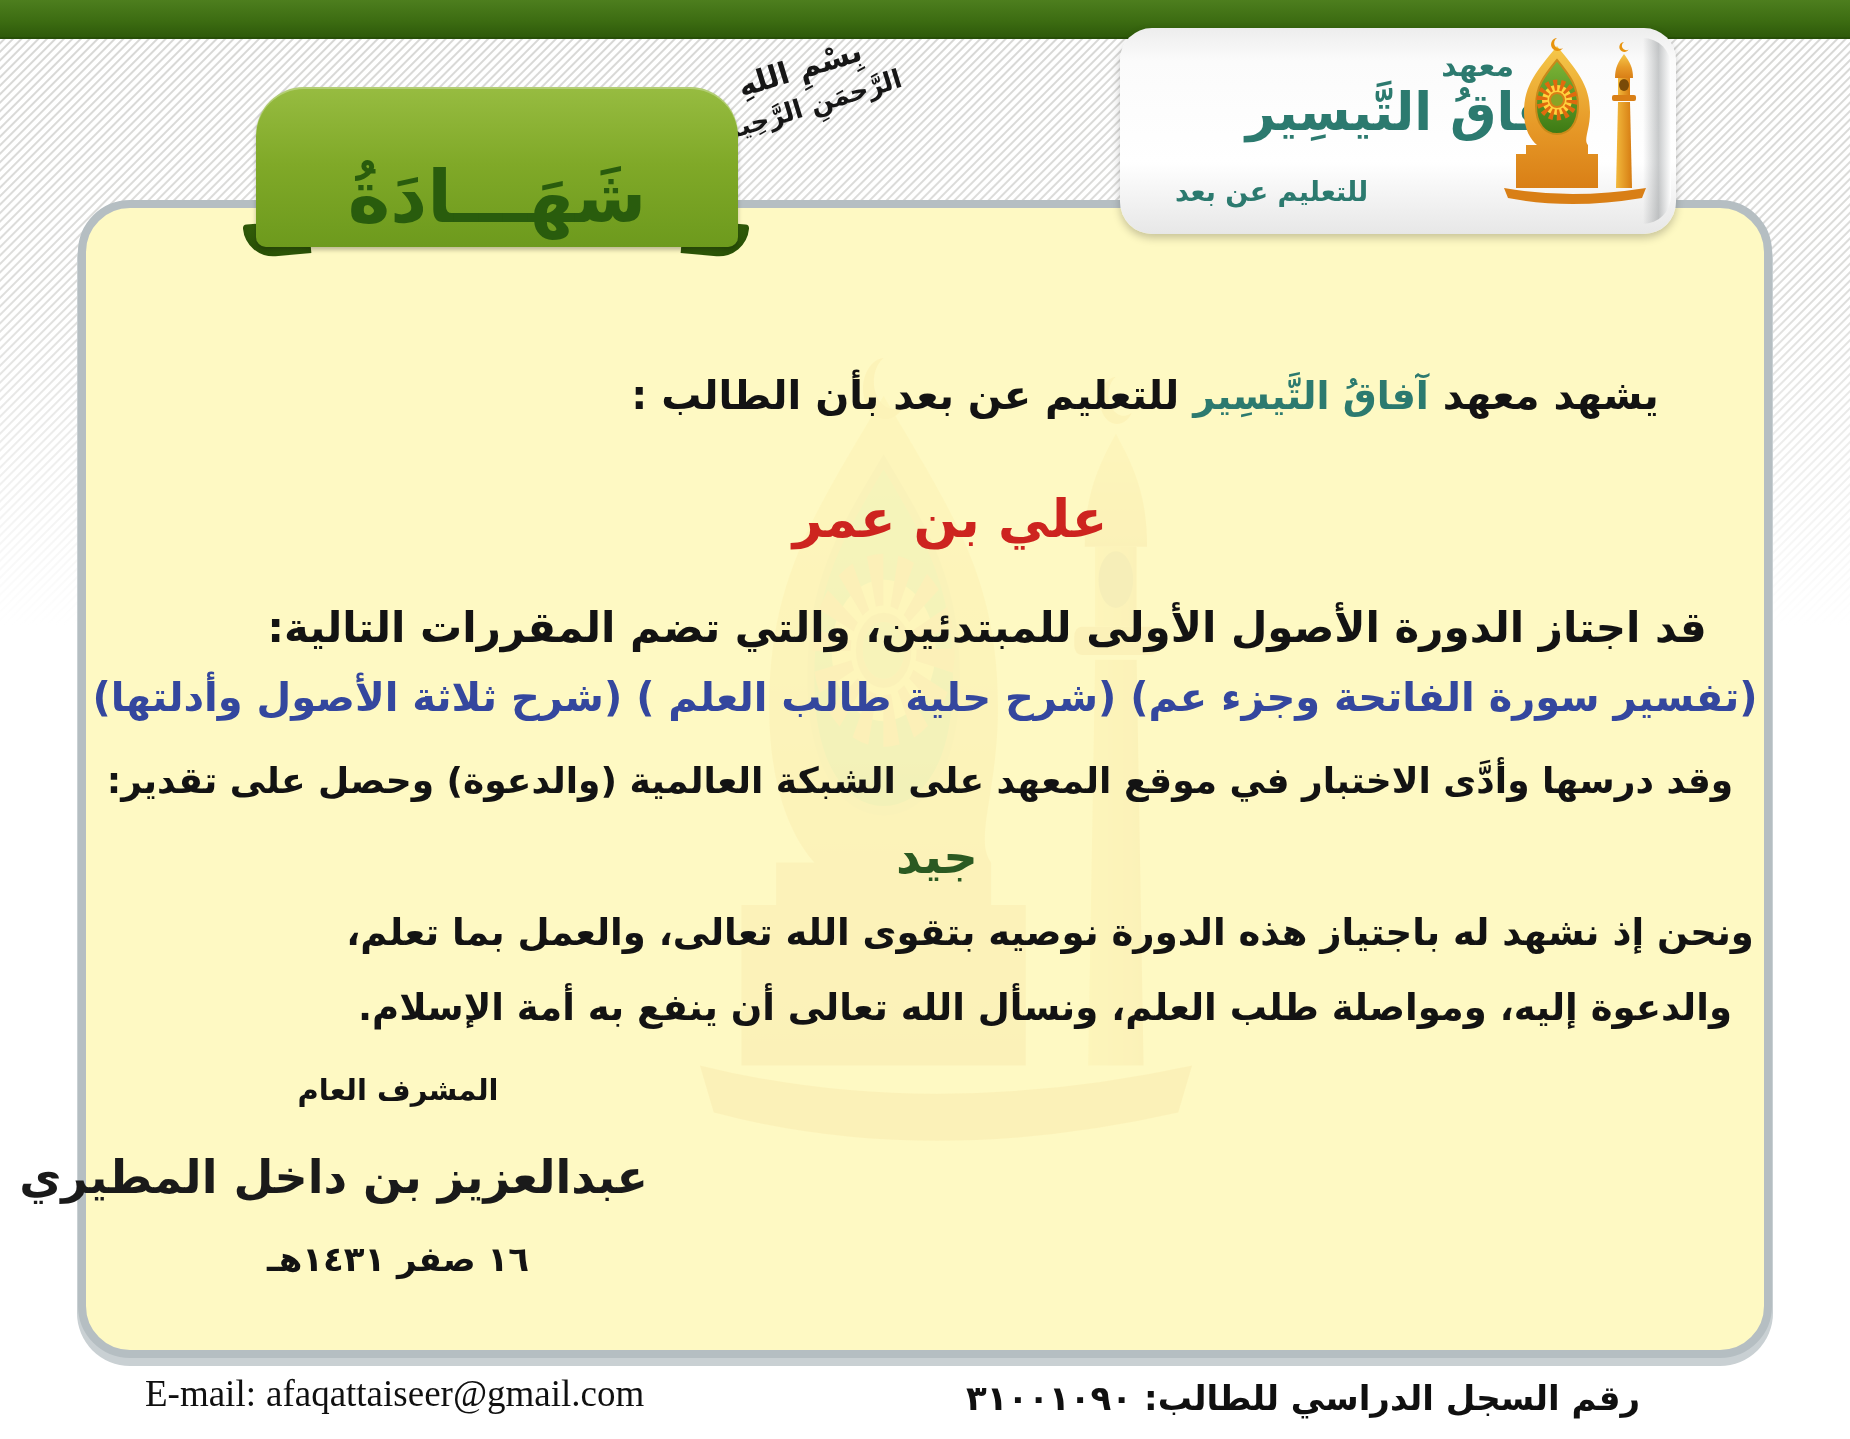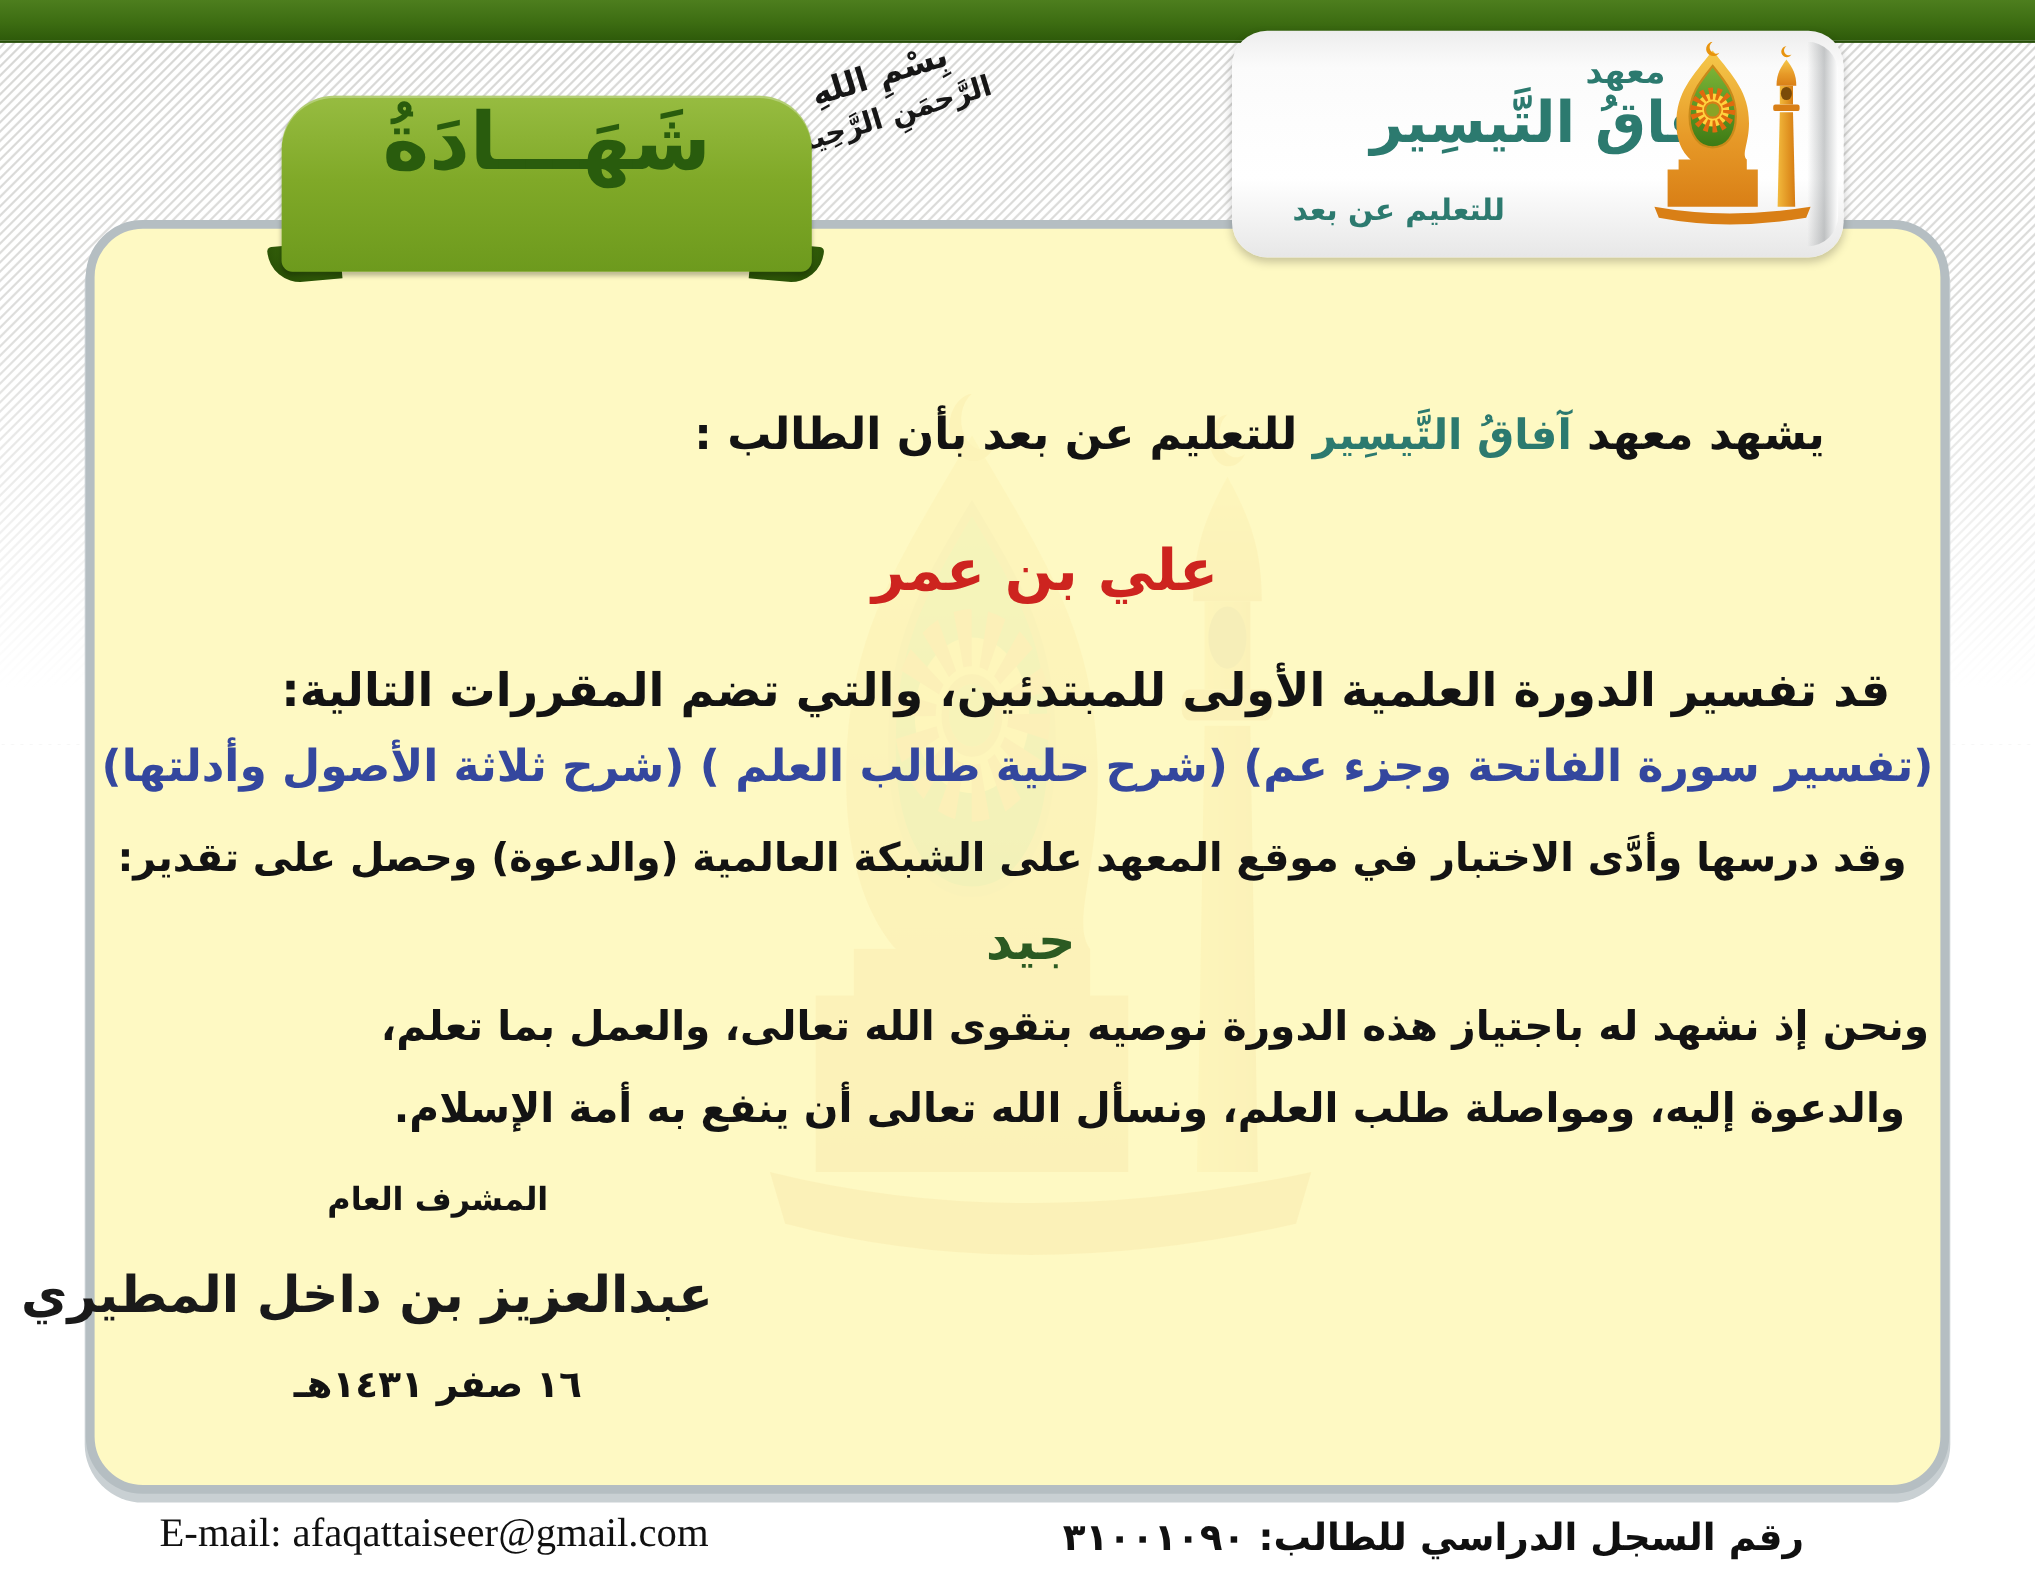--- a/index.html
+++ b/index.html
@@ -40,21 +40,21 @@
   .curl { position:absolute; z-index:3; background:#2e5808; height:34px; width:66px; top:222px; }
   .curl-left  { left:244px; border-radius:6px 0 0 46px; transform:rotate(-5deg);
     background:radial-gradient(ellipse at 70% 0%, #477a12 0%, #2a5206 75%); }
   .curl-right { left:682px; border-radius:0 6px 46px 0; transform:rotate(5deg);
     background:radial-gradient(ellipse at 30% 0%, #477a12 0%, #2a5206 75%); }
   .cert-ribbon {
     position:absolute; left:256px; top:87px; width:482px; height:160px; z-index:4;
     background:linear-gradient(180deg,#97bc41 0%,#80a928 48%,#6d9a1d 100%);
     border-radius:48px 48px 10px 10px;
     box-shadow:inset 0 2px 0 rgba(255,255,255,.28), 0 3px 4px rgba(0,0,0,.25);
-    display:flex; align-items:flex-start; justify-content:center;
+    display:flex; align-items:flex-end; justify-content:center;
   }
   .cert-ribbon-text {
     font-size:72px; font-weight:bold; color:#295c0d; padding-bottom:8px;
   }
 
   
   .logo-banner {
     position:absolute; left:1120px; top:28px; width:556px; height:206px; z-index:4;
     background:linear-gradient(180deg,#ededed 0%,#fbfbfb 16%,#ffffff 65%,#e7e7e7 100%);
     border-radius:32px; box-shadow:0 4px 9px rgba(0,0,0,.22);
@@ -178,21 +178,21 @@
       <use href="#sym-mosque"></use>
     </svg>
 
     <div class="cl l-intro" dir="rtl">
       <span>يشهد معهد</span>
       <span class="brand-inline">آفاقُ التَّيسِير</span>
       <span>للتعليم عن بعد بأن الطالب :</span>
     </div>
 
     <div class="cl l-name" dir="rtl">علي بن عمر</div>
-    <div class="cl l-passed" dir="rtl">قد تفسير الدورة العلمية الأولى للمبتدئين، والتي تضم المقررات التالية:</div>
+    <div class="cl l-passed" dir="rtl">قد اجتاز الدورة الأصول الأولى للمبتدئين، والتي تضم المقررات التالية:</div>
     <div class="cl l-subjects" dir="rtl">(تفسير سورة الفاتحة وجزء عم) (شرح حلية طالب العلم ) (شرح ثلاثة الأصول وأدلتها)</div>
     <div class="cl l-exam" dir="rtl">وقد درسها وأدَّى الاختبار في موقع المعهد على الشبكة العالمية (والدعوة) وحصل على تقدير:</div>
     <div class="cl l-grade" dir="rtl">جيد</div>
     <div class="cl l-adv1" dir="rtl">ونحن إذ نشهد له باجتياز هذه الدورة نوصيه بتقوى الله تعالى، والعمل بما تعلم،</div>
     <div class="cl l-adv2" dir="rtl">والدعوة إليه، ومواصلة طلب العلم، ونسأل الله تعالى أن ينفع به أمة الإسلام.</div>
 
     <div class="sig-block">
       <div class="sig-title" dir="rtl">المشرف العام</div>
       <div class="sig-script" dir="rtl">عبدالعزيز بن داخل المطيري</div>
       <div class="sig-date" dir="rtl">١٦ صفر ١٤٣١هـ</div>

